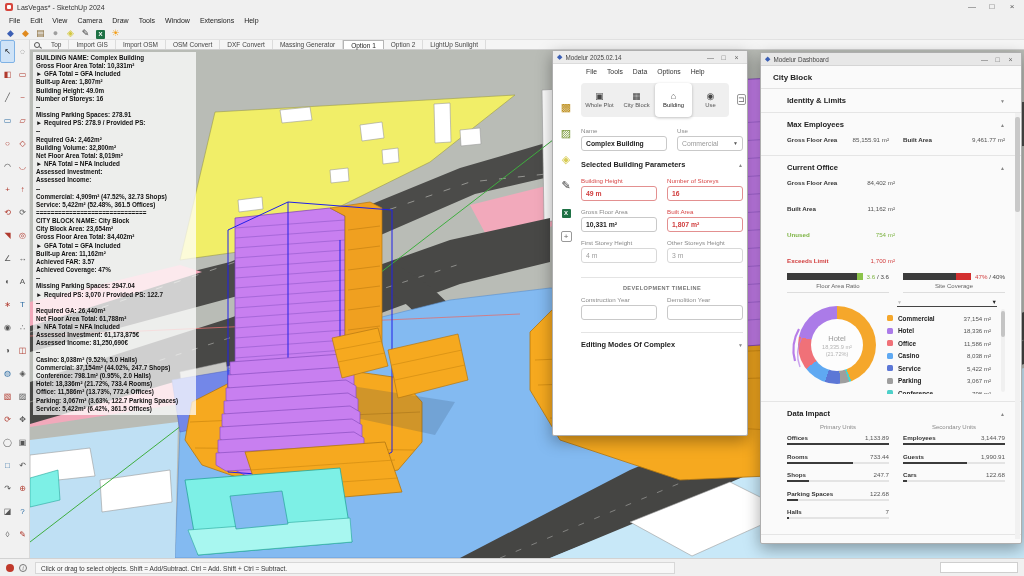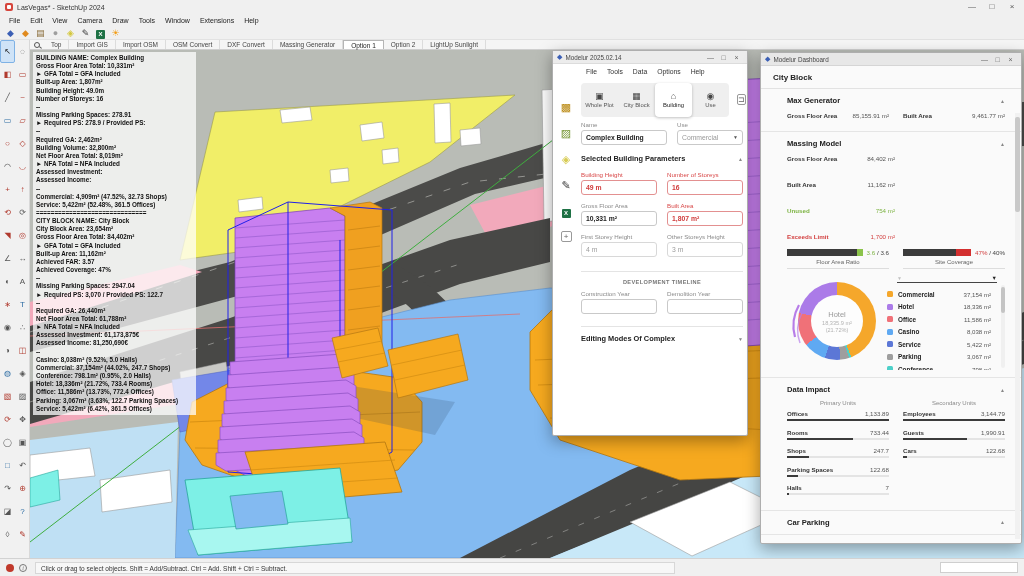--- a/index.html
+++ b/index.html
@@ -48,21 +48,21 @@
   .dlg-menu { height:14px; display:flex; align-items:center; padding-left:28px; }
   .dlg-menu span { font-size:6.8px; color:#333; padding:0 5px; }
   .dlg-rail { position:absolute; left:0; top:32px; width:26px; bottom:0; display:flex; flex-direction:column; align-items:center; padding-top:18px; }
   .dlg-rail .r-ico { font-size:11px; margin-bottom:13px; }
   .plusbox { width:11px; height:11px; border:1px solid #999; border-radius:2px; font-size:8px; line-height:10px; text-align:center; color:#666; }
   .dlg-tabswrap { position:absolute; left:28px; top:30px; width:162px; height:37px; display:flex; align-items:center; }
   .dlg-tabs { background:#efefef; border-radius:4px; display:flex; height:34px; }
   .dtab { width:37px; display:flex; flex-direction:column; align-items:center; justify-content:center; gap:1px; font-size:5.9px; color:#555; }
   .dtab .d-ico { font-size:9px; line-height:9px; color:#444; }
   .dtab.active { background:#fff; border-radius:4px; box-shadow:0 1px 3px rgba(0,0,0,.25); color:#222; }
-  .dlg-body { position:absolute; left:28px; top:70px; width:162px; bottom:2px; font-size:6.3px; }
+  .dlg-body { position:absolute; left:28px; top:76px; width:162px; bottom:2px; font-size:6.3px; }
   .frow { display:flex; gap:10px; margin-bottom:7px; }
   .fcol { width:76px; }
   .flabel { color:#8a8a8a; margin-bottom:2px; font-size:6.2px; }
   .flabel.err { color:#d84848; }
   .finput { height:15px; border:1px solid #c9c9c9; border-radius:3px; line-height:13px; padding:0 4px; font-weight:bold; color:#222; font-size:6.8px; background:#fff; }
   .finput.err { border-color:#e39090; color:#d03b3b; }
   .finput.muted { border-color:#d8d8d8; color:#9d9d9d; font-weight:normal; }
   .fselect { display:flex; justify-content:space-between; align-items:center; color:#999; font-weight:normal; }
   .sechdr { display:flex; justify-content:space-between; align-items:center; font-size:7.4px; font-weight:bold; color:#222; margin:9px 0 8px; }
   .chev { font-size:5px; color:#888; }
@@ -507,24 +507,30 @@
       <span class="t-ico" style="color:#3b5fb5;font-size:7px;margin-right:3px">◆</span>
       <span>Modelur Dashboard</span>
       <div class="dlg-ctl">
         <span>—</span>
         <span>□</span>
         <span>×</span>
       </div>
     </div>
     <div class="dash-head">City Block</div>
 
-
     <div class="dsec">
       <div class="dsec-t">
-          <span>Max Generator</span>
+          <span>Identity &amp; Limits</span>
+          <span class="chev">▼</span>
+        </div>
+    </div>
+
+    <div class="dsec">
+      <div class="dsec-t">
+          <span>Max Employees</span>
           <span class="chev">▲</span>
         </div>
       <div class="grid2">
 
           <div class="half">
             <div class="kv">
               <b>Gross Floor Area</b>
               <span>85,155.91 m²</span>
             </div>
           </div>
@@ -533,21 +539,21 @@
             <div class="kv">
               <b>Built Area</b>
               <span>9,461.77 m²</span>
             </div>
           </div>
         </div>
     </div>
 
     <div class="dsec">
       <div class="dsec-t">
-          <span>Massing Model</span>
+          <span>Current Office</span>
           <span class="chev">▲</span>
         </div>
       <div class="grid2" style="flex-wrap:wrap">
 
           <div class="half">
             <div class="kv">
               <b>Gross Floor Area</b>
               <span>84,402 m²</span>
             </div>
           </div>

